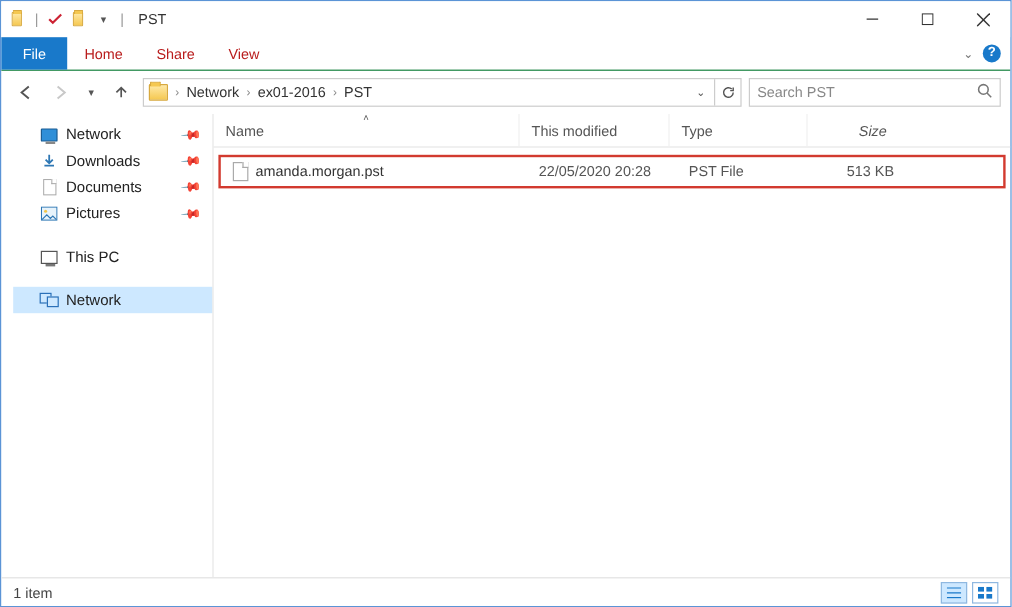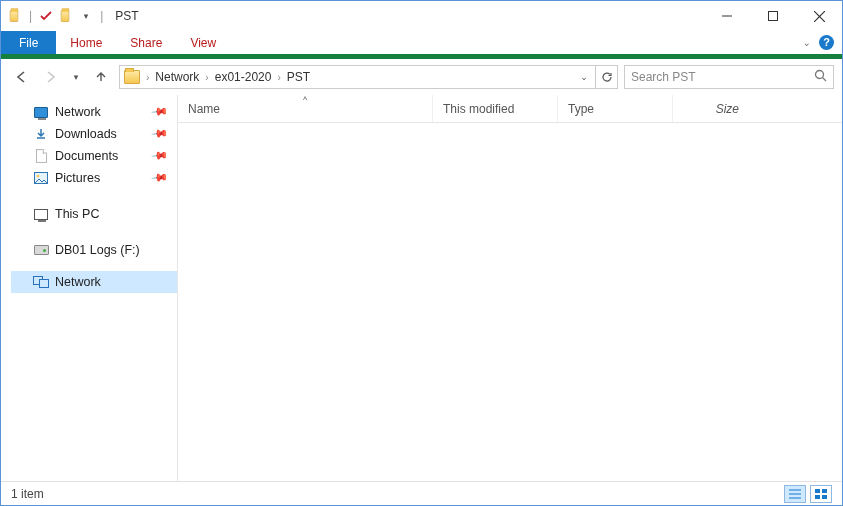--- a/index.html
+++ b/index.html
@@ -8,21 +8,21 @@
   
   .titlebar { height: 30px; background: #fff; display: flex; align-items: center; font-size: 12px; color: #333; }
   .titlebar .qat { display: flex; align-items: center; padding-left: 6px; gap: 4px; }
   .titlebar .qat-sep { color: #999; margin: 0 2px; }
   .titlebar .title { margin-left: 10px; }
   .titlebar .spacer { flex: 1; }
   .winbtn { width: 46px; height: 30px; display: flex; align-items: center; justify-content: center; }
   .winbtn svg { display: block; }
 
   
-  .ribbon { height: 28px; display: flex; align-items: stretch; border-bottom: 5px solid #15803d; font-size: 12px; }
+  .ribbon { height: 28px; display: flex; align-items: stretch; border-bottom: 1px solid #15803d; font-size: 12px; }
   .ribbon .file-tab { background: #1979ca; color: #fff; padding: 0 18px; display: flex; align-items: center; }
   .ribbon .tab { padding: 0 14px; display: flex; align-items: center; color: #b91c1c; }
   .ribbon .rspacer { flex: 1; }
   .ribbon .rright { display: flex; align-items: center; padding-right: 8px; gap: 8px; }
   .help-circle { width: 15px; height: 15px; border-radius: 50%; background: #1979ca; color: #fff; font-size: 11px; line-height: 15px; text-align: center; font-weight: bold; }
 
   
   .navrow { height: 36px; display: flex; align-items: center; padding: 0 8px; gap: 6px; }
   .navbtn { width: 24px; height: 24px; display: flex; align-items: center; justify-content: center; color: #666; }
   .navbtn.disabled { color: #b8b8b8; }
@@ -153,21 +153,21 @@
     <svg width="16" height="16">
         <path d="M8 12 V4 M4 8 L8 4 L12 8" stroke="#555" stroke-width="1.4" fill="none"></path>
       </svg>
   </div>
 
   <div class="addrbox">
     <span class="folder-ico"></span>
     <span class="sep">›</span>
     <span class="crumb">Network</span>
     <span class="sep">›</span>
-    <span class="crumb">ex01-2020</span>
+    <span class="crumb">ex01-2016</span>
     <span class="sep">›</span>
     <span class="crumb">PST</span>
     <span class="flex"></span>
     <span class="addrctl" style="font-size:9px;">⌄</span>
     <span class="addrctl refresh">
       <svg width="12" height="12" viewBox="0 0 12 12">
           <path d="M10 6a4 4 0 1 1-1.2-2.8M10 2v2.5H7.5" stroke="#555" stroke-width="1.2" fill="none"></path>
         </svg>
     </span>
   </div>
@@ -232,29 +232,20 @@
     <div class="group">
       <div class="item">
         <span class="caret"></span>
         <span class="ico">
             <span class="pc-ico"></span>
           </span>
         <span>This PC</span>
       </div>
     </div>
 
-    <div class="group" style="margin-bottom:10px;">
-      <div class="item">
-        <span class="caret"></span>
-        <span class="ico">
-            <span class="drive-ico"></span>
-          </span>
-        <span>DB01 Logs (F:)</span>
-      </div>
-    </div>
 
     <div class="group">
       <div class="item selected">
         <span class="caret"></span>
         <span class="ico">
             <span class="net-ico"></span>
           </span>
         <span>Network</span>
       </div>
     </div>
@@ -264,20 +255,31 @@
     <div class="colhdr">
       <div class="col name">
         <span>Name</span>
         <span class="sort-ind">˄</span>
       </div>
       <div class="col date">This modified</div>
       <div class="col type">Type</div>
       <div class="col size">Size</div>
     </div>
 
+    <div class="filerow-wrap">
+      <div class="filerow">
+        <div class="cell name">
+          <span class="file-ico"></span>
+          <span>amanda.morgan.pst</span>
+        </div>
+        <div class="cell date">22/05/2020 20:28</div>
+        <div class="cell type">PST File</div>
+        <div class="cell size">513 KB</div>
+      </div>
+    </div>
   </div>
 </div>
 
 <div class="status">
   <span>1 item</span>
   <span class="sflex"></span>
   <div class="viewbtns">
     <div class="viewbtn active">
       <svg width="12" height="10">
           <line x1="0" y1="1" x2="12" y2="1" stroke="#1979ca"></line>

